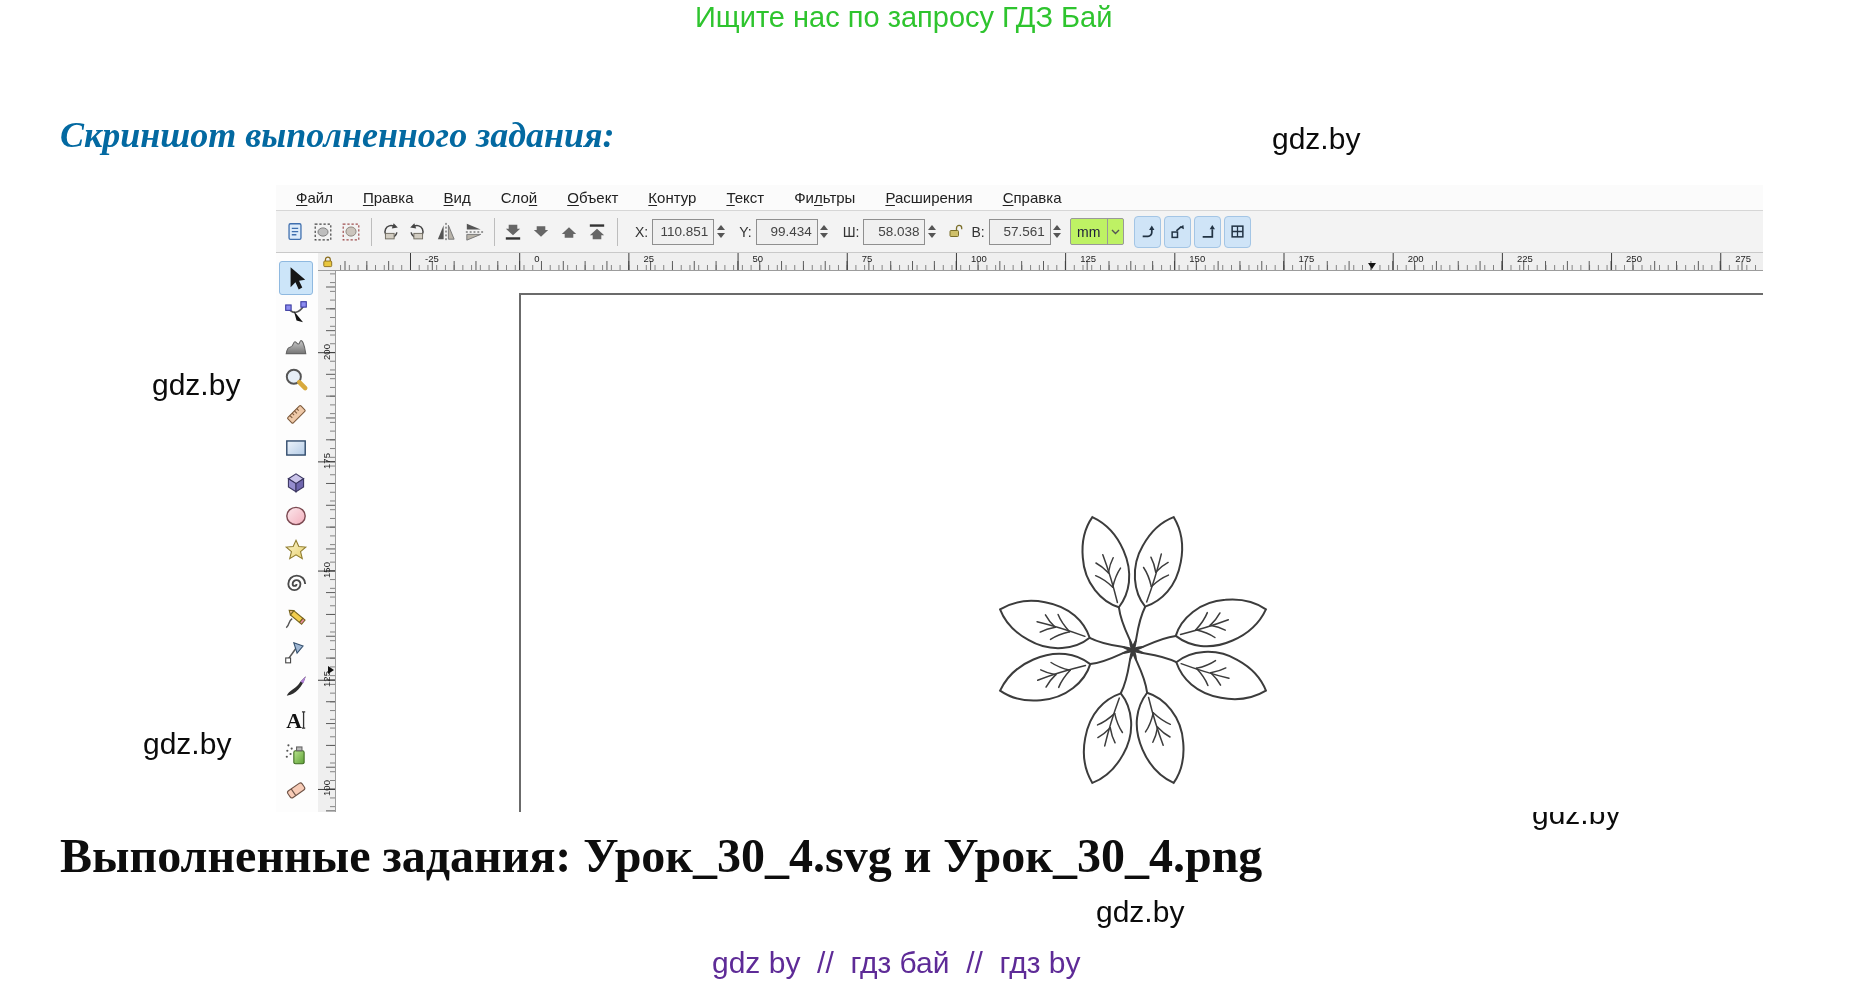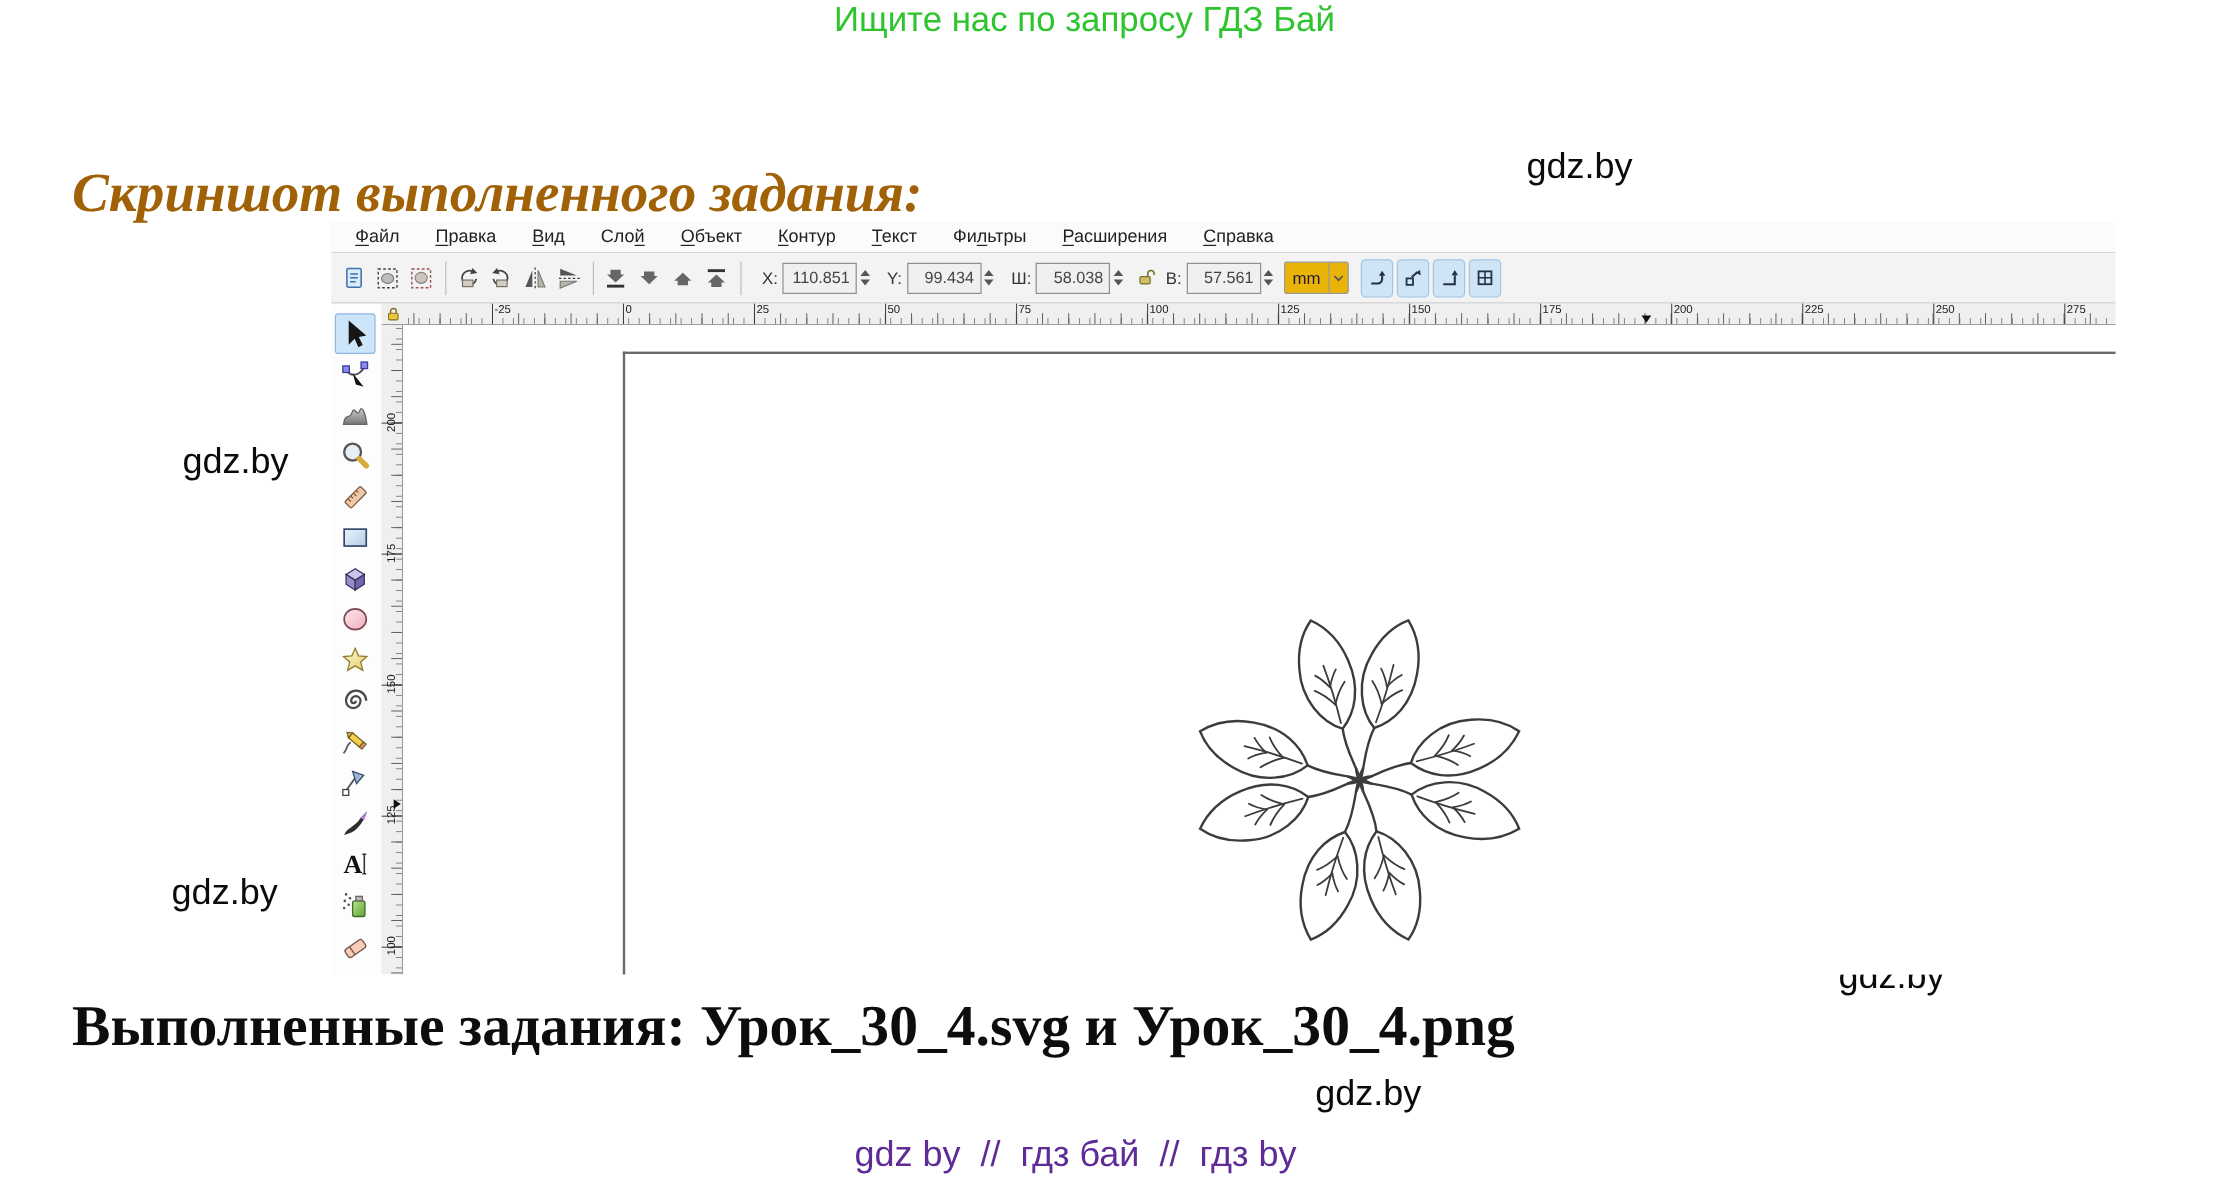--- a/index.html
+++ b/index.html
@@ -3,21 +3,21 @@
 <meta charset="utf-8">
 <style>
   * { margin:0; padding:0; box-sizing:border-box; }
   body { background:#fff; font-family:"Liberation Sans","DejaVu Sans",sans-serif; }
   .page { position:relative; width:1849px; height:992px; background:#fff; overflow:hidden; }
 
   
   .promo { position:absolute; left:695px; top:1px; font-size:29px; color:#2ec42e; }
   .h1 { position:absolute; left:60px; top:50px; font-family:"Liberation Serif","DejaVu Serif",serif; font-size:46px; color:#1c1c1c; white-space:nowrap; }
   .h1 b { font-weight:bold; }
-  .h2 { position:absolute; left:60px; top:114px; font-family:"Liberation Serif","DejaVu Serif",serif; font-size:46px; font-weight:bold; font-style:italic; color:#a16207; white-space:nowrap;margin-top:20px; }
+  .h2 { position:absolute; left:60px; top:114px; font-family:"Liberation Serif","DejaVu Serif",serif; font-size:36px; font-weight:bold; font-style:italic; color:#0369a1; white-space:nowrap; }
   .result { position:absolute; left:60px; top:828px; font-family:"Liberation Serif","DejaVu Serif",serif; font-size:48px; font-weight:bold; color:#0d0d0d; white-space:nowrap; }
   .tags { position:absolute; left:712px; top:946px; font-size:30px; color:#5e2b97; white-space:pre; }
   .wm { position:absolute; font-size:30px; color:#0b0b0b; white-space:nowrap; }
   .wm1{left:1272px; top:122px;} .wm2{left:152px; top:368px;} .wm3{left:1656px; top:426px;}
   .wm4{left:616px; top:472px;} .wm5{left:679px; top:630px;} .wm6{left:143px; top:727px;}
   .wm7{left:1532px; top:797px;} .wm8{left:1096px; top:895px;}
 
   
   .inkscape { position:absolute; left:276px; top:185px; width:1487px; height:627px; font-size:14px; color:#222; background:#fff; }
   .menubar { height:26px; display:flex; align-items:center; padding-left:10px; background:#fbfbfb; border-bottom:1px solid #d6d6d6;gap:10px; }
@@ -26,41 +26,41 @@
 
   .toolbar { height:42px; display:flex; align-items:center; padding-left:6px; background:#f3f3f3; border-bottom:1px solid #c9c9c9; }
   .tbi { width:26px; height:30px; border:none; background:transparent; display:flex; align-items:center; justify-content:center; margin-right:2px; }
   .sep { width:1px; height:28px; background:#bdbdbd; margin:0 5px; flex:none; }
   .flab { font-size:14px; color:#333; margin:0 4px 0 12px; }
   .field { width:62px; height:26px; border:1px solid #8f8f8f; background:#f0f0f0; color:#444; font-size:13.5px; text-align:right; padding-right:5px; font-family:"Liberation Sans",sans-serif; }
   .spin { width:13px; height:26px; display:flex; flex-direction:column; align-items:center; justify-content:center; gap:3px; }
   .spin i { display:block; width:0; height:0; border-left:4px solid transparent; border-right:4px solid transparent; }
   .spin .up { border-bottom:5px solid #555; }
   .spin .dn { border-top:5px solid #555; }
-  .units { margin-left:6px; width:54px; height:27px; background:#eab308; border:1px solid #999; border-radius:2px; display:flex; align-items:center; }
+  .units { margin-left:6px; width:54px; height:27px; background:#bef264; border:1px solid #999; border-radius:2px; display:flex; align-items:center; }
   .units .uv { flex:1; text-align:center; font-size:14px; color:#1c1c3a; }
   .units .uc { width:16px; height:100%; border-left:1px solid #999; display:flex; align-items:center; justify-content:center; }
   .toggle { width:27px; height:32px; background:#cfe4f7; border:1px solid #a3c5e5; border-radius:4px; margin-right:3px; display:flex; align-items:center; justify-content:center; }
   .toggles { display:flex; margin-left:10px; }
 
   .ibody { display:flex; height:559px; }
   .toolbox { width:42px; background:#fdfdfd; padding-top:8px; }
   .tool { width:34px; height:34px; margin:0 0 0 3px; display:flex; align-items:center; justify-content:center; border:1px solid transparent; border-radius:3px; }
   .tool.active { background:#cce5f9; border-color:#8fb9e0; }
 
   .imain { flex:1; display:flex; flex-direction:column; }
   .rtop { display:flex; height:18px; }
   .corner { width:18px; height:18px; background:#efefef; display:flex; align-items:center; justify-content:center; border-bottom:1px solid #9c9c9c; }
   .hruler { position:relative; flex:1; height:18px; border-bottom:1px solid #9c9c9c;
     background:
       linear-gradient(90deg,#3a3a3a 0 1px,transparent 1px) 74px bottom / 109.2px 17px repeat-x,
       linear-gradient(90deg,#5a5a5a 0 1px,transparent 1px) 8.5px bottom / 21.84px 9px repeat-x,
       linear-gradient(90deg,#808080 0 1px,transparent 1px) 4.1px bottom / 8.736px 5px repeat-x,
       #efefef; }
-  .hlabs { position:absolute; left:0; top:0; display:flex; padding-left:76px; }
+  .hlabs { position:absolute; left:13px; top:0; display:flex; padding-left:76px; }
   .hlab { width:109.2px; flex:none; font-size:9.5px; color:#222; line-height:11px; }
   .hmark { position:absolute; left:1032px; top:10px; width:0; height:0; border-left:4px solid transparent; border-right:4px solid transparent; border-top:6px solid #111; }
 
   .rbot { display:flex; flex:1; }
   .vruler { position:relative; width:18px; border-right:1px solid #9c9c9c;
     background:
       linear-gradient(#3a3a3a 0 1px,transparent 1px) right 0 top -28px / 17px 109.2px repeat-y,
       linear-gradient(#5a5a5a 0 1px,transparent 1px) right 0 top 15.5px / 9px 21.84px repeat-y,
       linear-gradient(#808080 0 1px,transparent 1px) right 0 top 2.4px / 5px 8.736px repeat-y,
       #efefef; }

